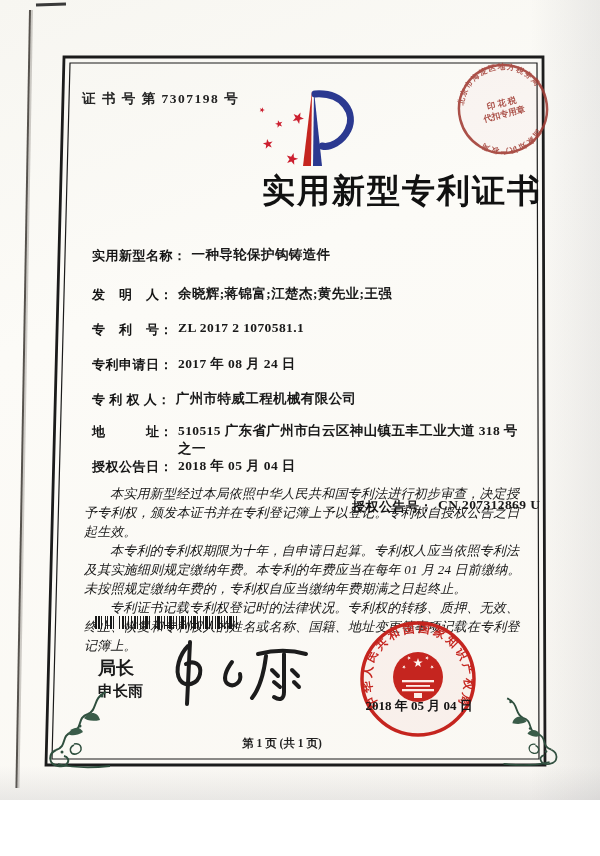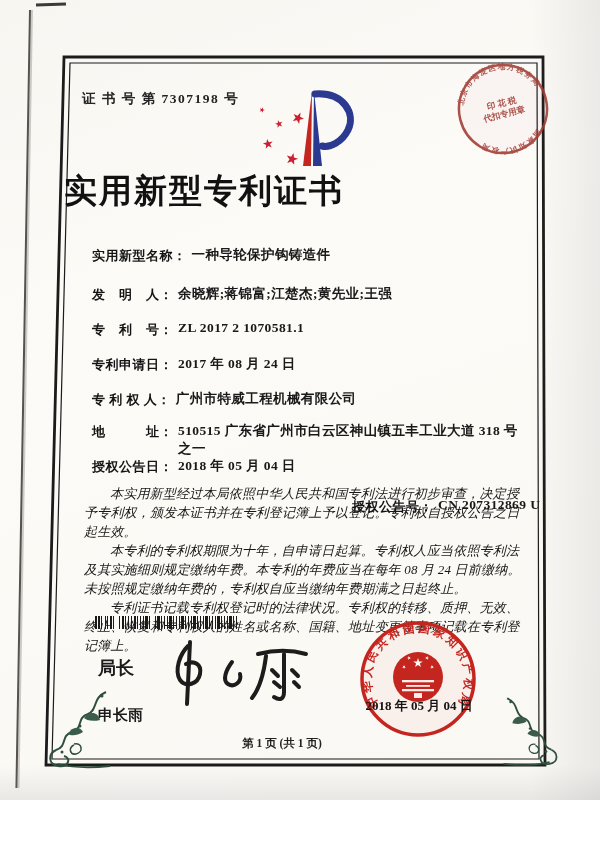--- a/index.html
+++ b/index.html
@@ -25,21 +25,21 @@
     background:#3a3a3a; transform:rotate(-2deg);
   }
   svg.frame-svg { position:absolute; left:0; top:0; }
   .cert-no {
     position:absolute; left:82px; top:90px;
     font-size:13.5px; font-weight:700; letter-spacing:1.5px; color:#242424;
   }
   .logo-svg { position:absolute; left:246px; top:84px; }
   .tax-stamp-svg { position:absolute; left:454px; top:60px; transform:rotate(-14deg); opacity:.88; }
   .title {
-    position:absolute; left:64px; top:169px; width:478px; text-align:left;
+    position:absolute; left:64px; top:169px; width:478px; text-align:right;
     font-size:33px; font-weight:700; letter-spacing:2px; color:#111;
   }
   .field-row { position:absolute; left:92px; display:flex; align-items:flex-start; }
   .f-label { font-weight:700; font-size:13px; white-space:pre; letter-spacing:.5px; padding-top:1px; color:#141414; }
   .f-value { font-weight:700; font-size:13.5px; margin-left:5px; letter-spacing:.4px; color:#191919; }
   .row-0{top:246px}.row-1{top:285px}.row-2{top:320px}.row-3{top:355px}
   .row-4{top:390px}.row-5{top:422px}.row-6{top:457px}
   .row-5 .f-value{ width:340px; line-height:18px; }
   .grant-no{ position:absolute; left:352px; top:457px; display:flex;margin-top:40px; }
   .paragraphs { position:absolute; left:84px; top:484px; width:440px; }
@@ -49,21 +49,21 @@
   }
   .barcode {
     position:absolute; left:95px; top:616px; width:142px; height:13px;
     background-image:repeating-linear-gradient(90deg,
       #1a1a1a 0 1.5px, transparent 1.5px 2.5px,
       #1a1a1a 2.5px 5px, transparent 5px 6px,
       #1a1a1a 6px 7px, transparent 7px 9.5px,
       #1a1a1a 9.5px 10.5px, transparent 10.5px 12px);
   }
   .signer-title { position:absolute; left:98px; top:656px; font-size:18px; font-weight:700; }
-  .signer-name  { position:absolute; left:98px; top:706px; font-size:15px; font-weight:700; }
+  .signer-name  { position:absolute; left:98px; top:682px; font-size:15px; font-weight:700; }
   .signature-svg { position:absolute; left:158px; top:636px; }
   .seal-svg { position:absolute; left:356px; top:617px; }
   .seal-date {
     position:absolute; left:356px; top:697px; width:126px; text-align:center;
     font-size:13px; font-weight:700; color:#141414; letter-spacing:0;
   }
   .page-num { position:absolute; left:64px; top:736px; width:436px; text-align:center;
     font-size:11.5px; font-weight:600; color:#222; }
   .ornament-left  { position:absolute; left:44px;  top:688px; }
   .ornament-right { position:absolute; left:500px; top:694px; transform:scaleX(-1); }
@@ -148,21 +148,21 @@
     <span class="f-label">授权公告日：</span>
     <span class="f-value">2018 年 05 月 04 日</span>
   </div>
   <div class="grant-no">
     <span class="f-label">授权公告号：</span>
     <span class="f-value">CN 207312869 U</span>
   </div>
 
   <div class="paragraphs">
     <p>本实用新型经过本局依照中华人民共和国专利法进行初步审查，决定授予专利权，颁发本证书并在专利登记簿上予以登记。专利权自授权公告之日起生效。</p>
-    <p>本专利的专利权期限为十年，自申请日起算。专利权人应当依照专利法及其实施细则规定缴纳年费。本专利的年费应当在每年 08 月 24 日前缴纳。未按照规定缴纳年费的，专利权自应当缴纳年费期满之日起终止。</p>
+    <p>本专利的专利权期限为十年，自申请日起算。专利权人应当依照专利法及其实施细则规定缴纳年费。本专利的年费应当在每年 01 月 24 日前缴纳。未按照规定缴纳年费的，专利权自应当缴纳年费期满之日起终止。</p>
     <p>专利证书记载专利权登记时的法律状况。专利权的转移、质押、无效、终止、恢复和专利权人的姓名或名称、国籍、地址变更等事项记载在专利登记簿上。</p>
   </div>
 
   <div class="barcode"></div>
 
   <div class="signer-title">局长</div>
   <div class="signer-name">申长雨</div>
 
   <svg class="signature-svg" width="160" height="76" viewBox="0 0 160 76">
     <g fill="none" stroke="#1c1c1c" stroke-width="4" stroke-linecap="round">

